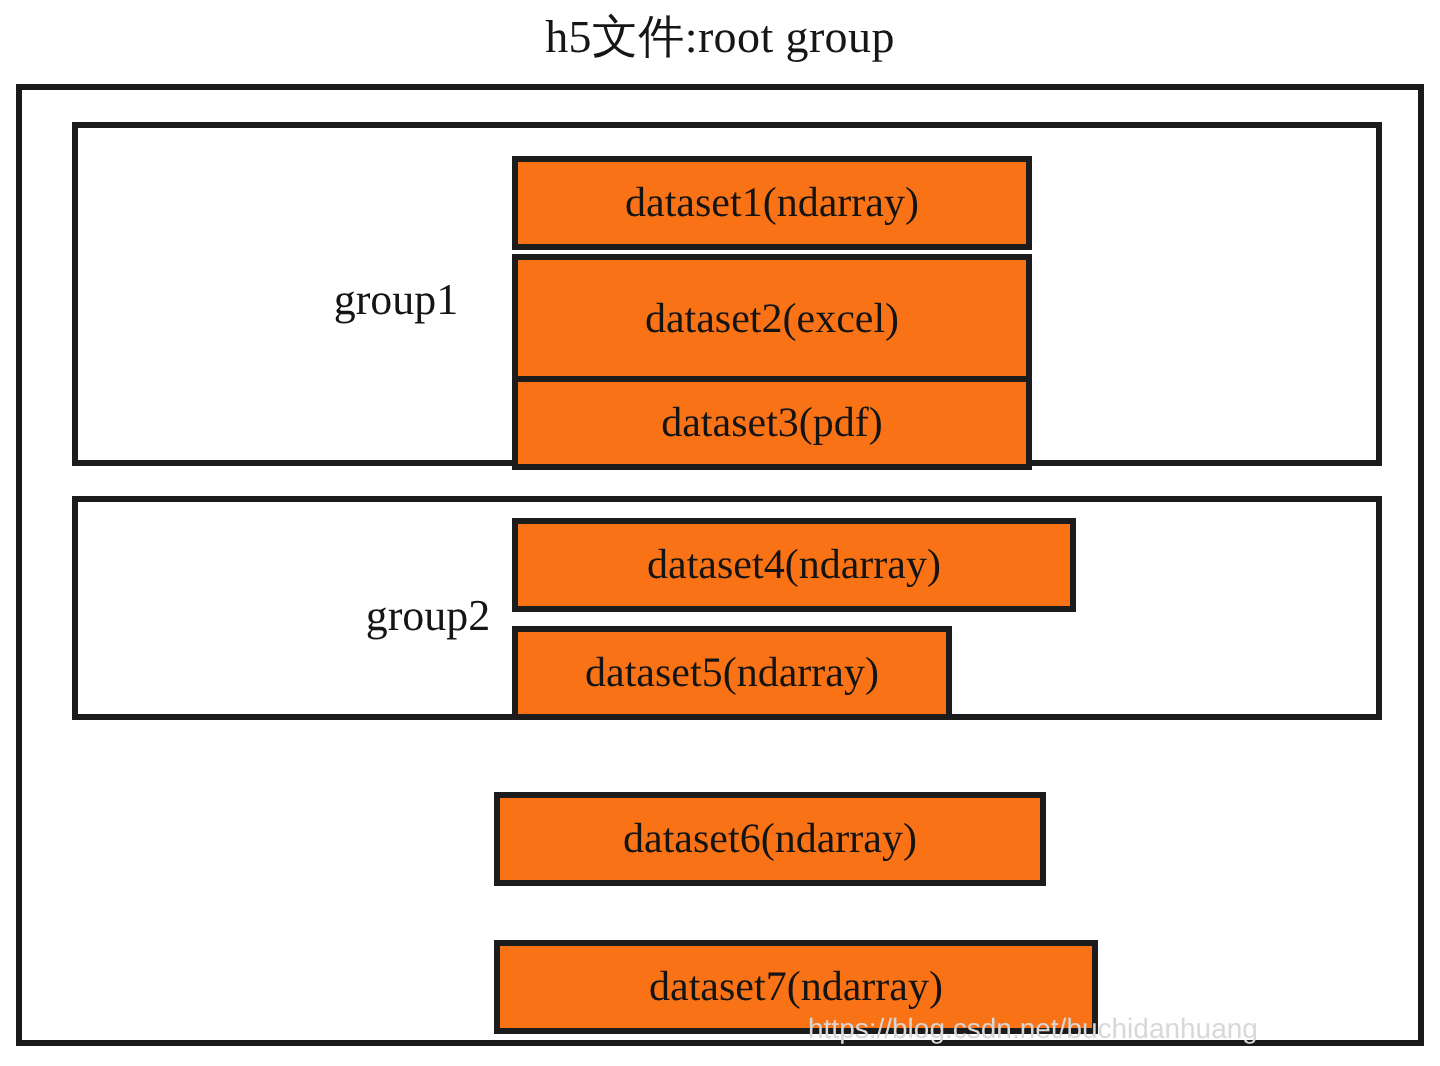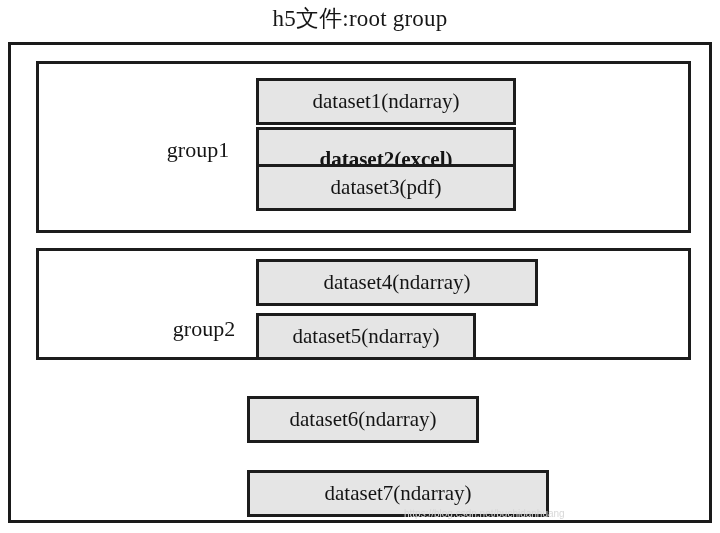--- a/index.html
+++ b/index.html
@@ -79,61 +79,60 @@
     white-space: nowrap;
     text-align: center;
   }
   #group1-label {
     left: 104px;
     top: 73px;
     width: 110px;
     text-align: center;
   }
   #group2-label {
-    left: 110px;
+    left: 120px;
     top: 44px;
     width: 110px;
-    margin-top: 21px;
   }
 
   
   .dataset-box {
     position: absolute;
     border: 3px solid #1c1c1c;
     box-sizing: border-box;
-    background: #e5e5e5;
+    background: #f97316;
     font-size: 21px;
     line-height: 1;
     color: #141414;
     display: flex;
     align-items: center;
     justify-content: center;
     white-space: nowrap;
   }
 
   
   #ds1-box { left: 217px; top: 14px;  width: 260px; height: 47px; }
-  #ds2-box { left: 217px; top: 63px;  width: 260px; height: 64px; font-weight: bold; }
-  #ds3-box { left: 217px; top: 100px; width: 260px; height: 47px; }
+  #ds2-box { left: 217px; top: 63px;  width: 260px; height: 64px; }
+  #ds3-box { left: 217px; top: 124px; width: 260px; height: 47px; }
 
   
   #ds4-box { left: 217px; top: 8px;  width: 282px; height: 47px; }
   #ds5-box { left: 217px; top: 62px; width: 220px; height: 47px; }
 
   
-  #ds6-box { left: 236px; top: 351px; width: 232px; height: 47px; }
+  #ds6-box { left: 236px; top: 351px; width: 276px; height: 47px; }
   #ds7-box { left: 236px; top: 425px; width: 302px; height: 47px; }
 
   
   .watermark {
     position: absolute;
     left: 404px;
     top: 506px;
     font-family: "Liberation Sans", sans-serif;
-    font-size: 10px;
+    font-size: 14px;
     line-height: 16px;
     color: #d8d8d8;
     white-space: nowrap;
     user-select: none;
     pointer-events: none;
   }
 </style>
 </head>
 <body>
 

